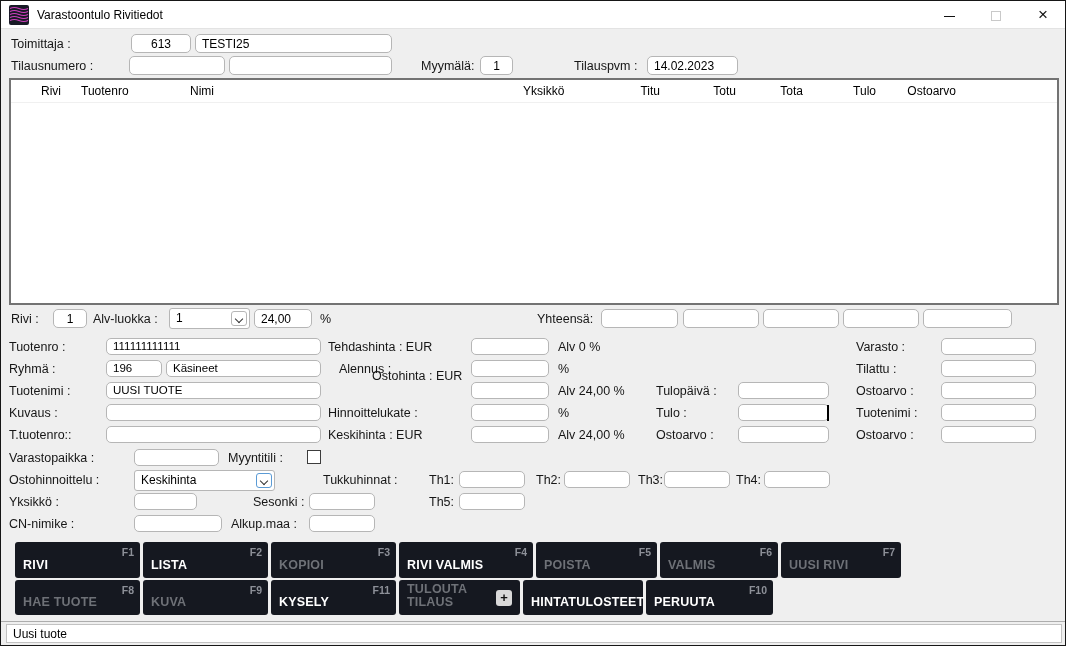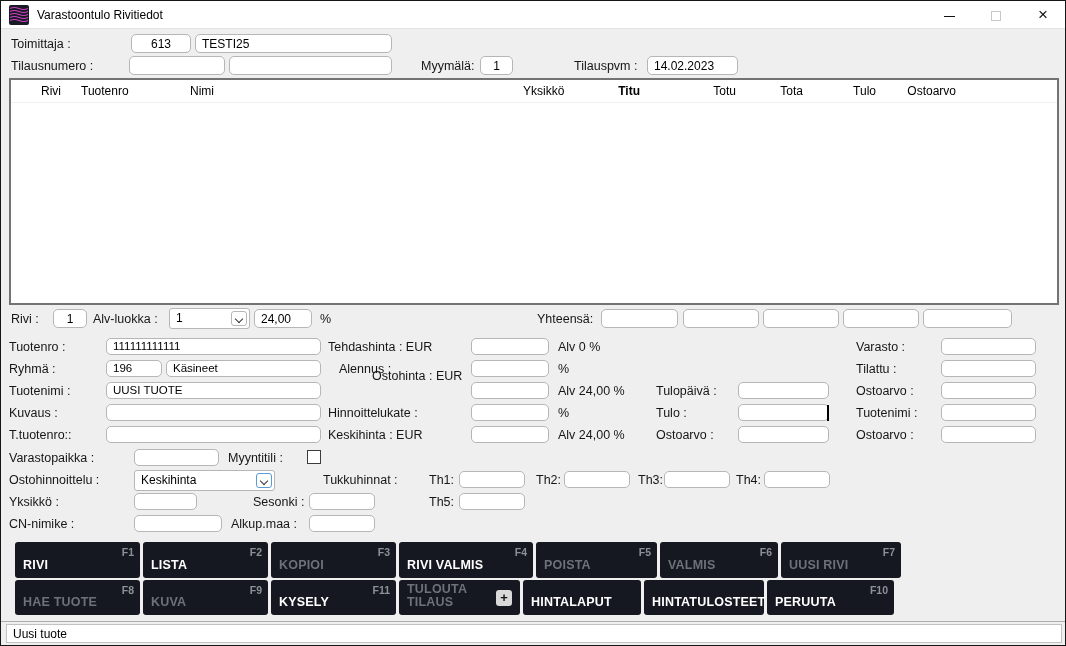--- a/index.html
+++ b/index.html
@@ -100,21 +100,21 @@
   <span class="lbl" style="left:420px;top:58px;">Myymälä:</span>
   <div class="fld c" style="left:479px;top:55px;width:33px;">1</div>
   <span class="lbl" style="left:573px;top:58px;">Tilauspvm :</span>
   <div class="fld" style="left:646px;top:55px;width:91px;">14.02.2023</div>
 
   <div class="tablebox">
     <span class="th" style="left:30px;">Rivi</span>
     <span class="th" style="left:70px;">Tuotenro</span>
     <span class="th" style="left:179px;">Nimi</span>
     <span class="th" style="left:512px;">Yksikkö</span>
-    <span class="th r" style="left:572px;width:57px;font-weight:bold;">Titu</span>
+    <span class="th r" style="left:592px;width:57px;">Titu</span>
     <span class="th r" style="left:668px;width:57px;">Totu</span>
     <span class="th r" style="left:735px;width:57px;">Tota</span>
     <span class="th r" style="left:808px;width:57px;">Tulo</span>
     <span class="th r" style="left:872px;width:73px;">Ostoarvo</span>
     <div class="thline"></div>
   </div>
 
   <span class="lbl" style="left:10px;top:311px;">Rivi :</span>
   <div class="fld c" style="left:52px;top:308px;width:34px;">1</div>
   <span class="lbl" style="left:92px;top:311px;">Alv-luokka :</span>
@@ -255,23 +255,20 @@
         <span class="fk">F9</span>
       </div>
       <div class="btn" style="width: 125px; height: 35px;">
         <span class="bl">KYSELY</span>
         <span class="fk">F11</span>
       </div>
       <div class="btn disabled" style="width: 121px; height: 35px;">
         <span class="bl wrap">TULOUTA TILAUS</span>
         <span class="plusicon">+</span>
       </div>
-      <div class="btn" style="width: 118px; height: 35px;">
-        <span class="bl">HINTALAPUT</span>
-      </div>
       <div class="btn" style="width: 120px; height: 35px;">
         <span class="bl">HINTATULOSTEET</span>
       </div>
       <div class="btn" style="width: 127px; height: 35px;">
         <span class="bl">PERUUTA</span>
         <span class="fk">F10</span>
       </div>
     </div>
 
   <div class="statusline"></div>

